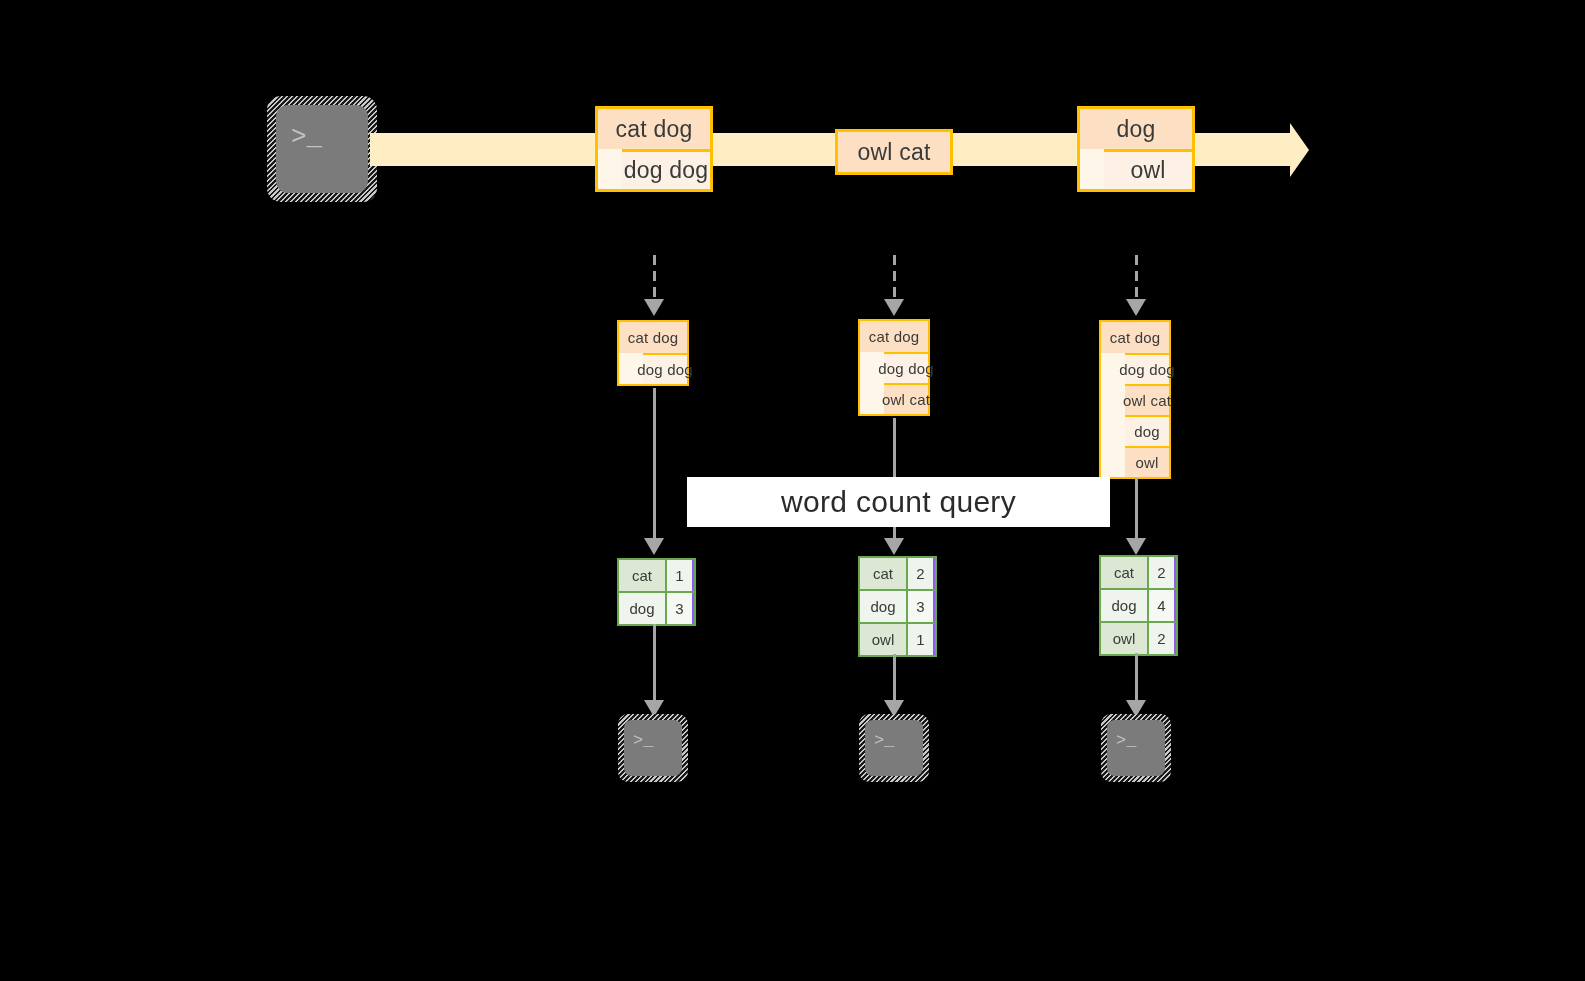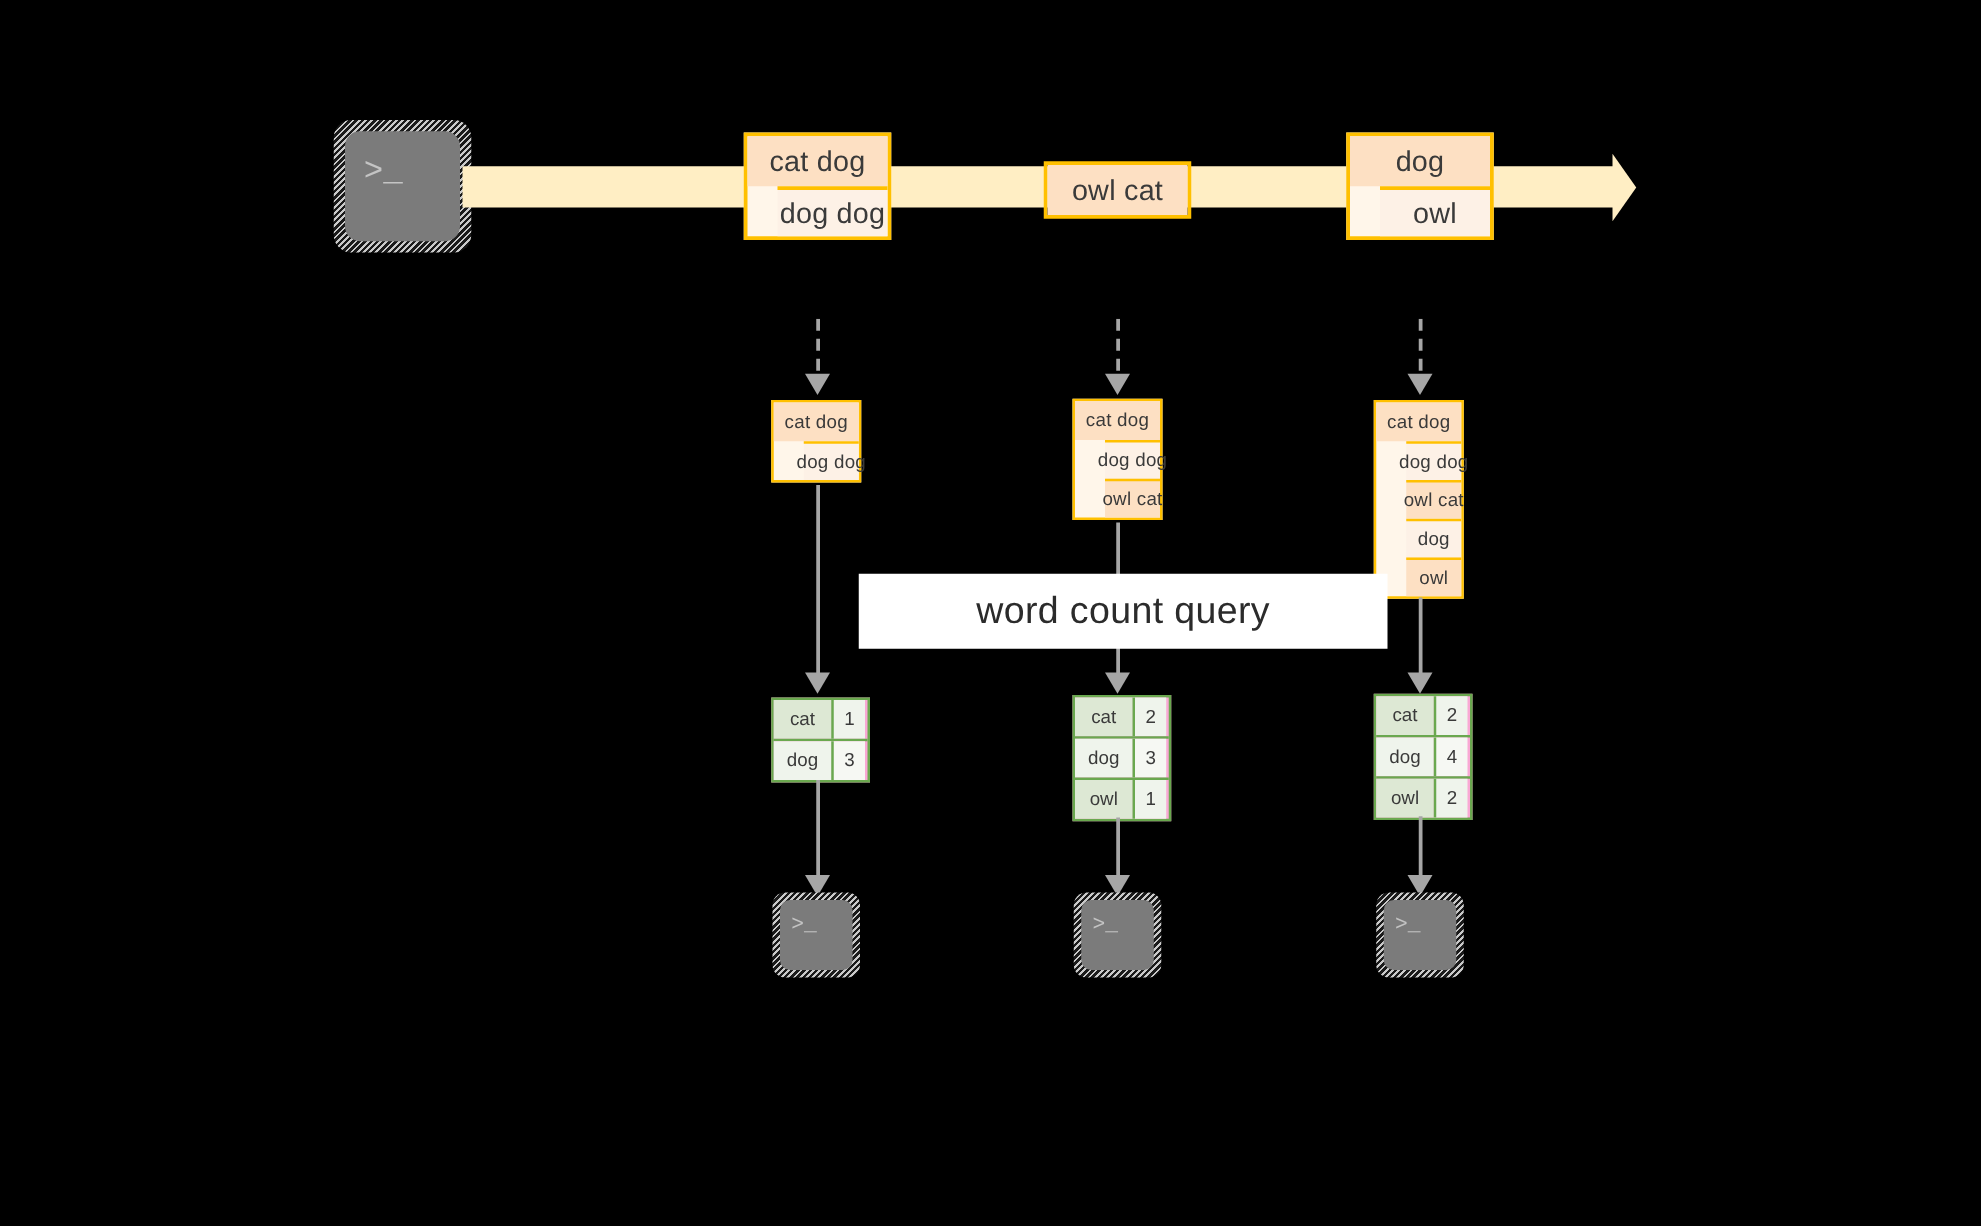--- a/index.html
+++ b/index.html
@@ -87,21 +87,21 @@
   .rec-stack.small .rec-cell + .rec-cell { border-top: 2px solid #ffc000; }
   .rec-stack.small { border-width: 2px; }
 
   
   .res-table {
     position: absolute;
     box-sizing: border-box;
     border: 2px solid #6aa84f;
     display: flex;
     flex-direction: column;
-    background: #f9a8d4;
+    background: #8b5cf6;
   }
   .res-row {
     display: flex;
     height: 31px;
   }
   .res-row + .res-row { border-top: 2px solid #6aa84f; }
   .res-cell {
     box-sizing: border-box;
     display: flex;
     align-items: center;
@@ -301,17 +301,17 @@
   <div class="conn" style="left:1116px; top:653px; width:40px; height:67px;">
     <div class="shaft" style="top:0; height:49px;"></div>
     <div class="head" style="top:47px;"></div>
   </div>
 
   <div class="terminal" style="left:1101px; top:714px; width:70px; height:68px; border-radius:10px;">
     <div class="inner" style="left:6px; top:6px; right:6px; bottom:6px; border-radius:8px;"></div>
     <div class="prompt" style="left:15px; top:18px; font-size:17px;">&gt;_</div>
   </div>
 
-  <div class="query-banner" style="left:687px; top:459px; width:423px; height:60px;">
+  <div class="query-banner" style="left:687px; top:477px; width:423px; height:50px;">
     <span>word count query</span>
   </div>
 
 </div>
 
 </body></html>

